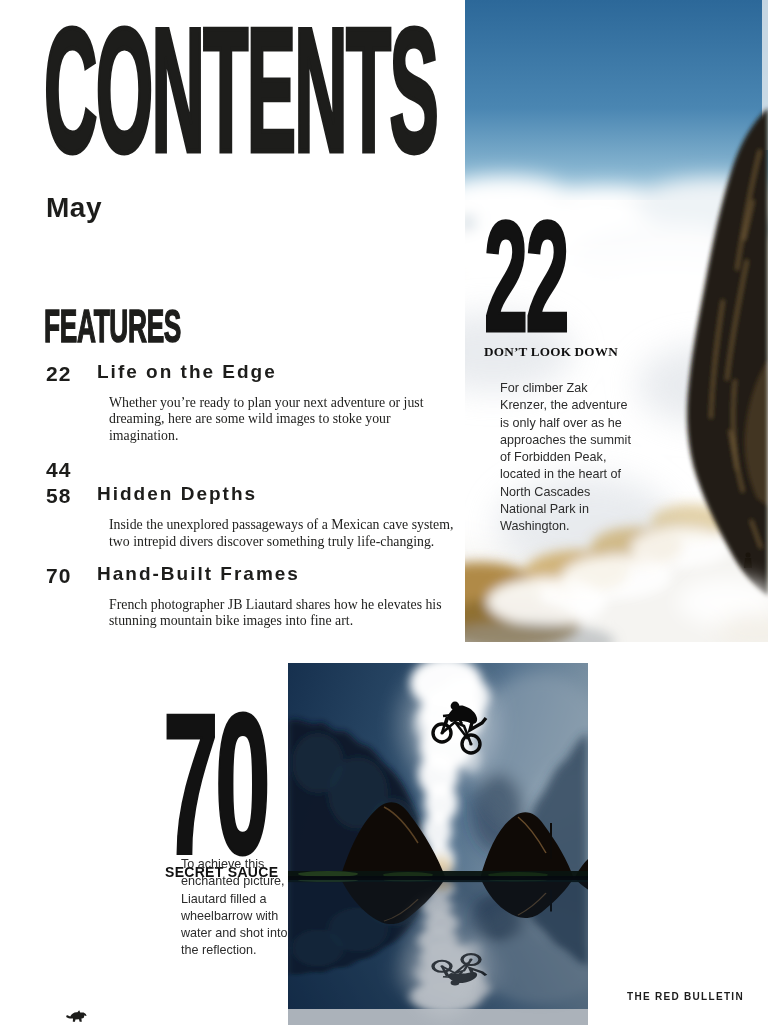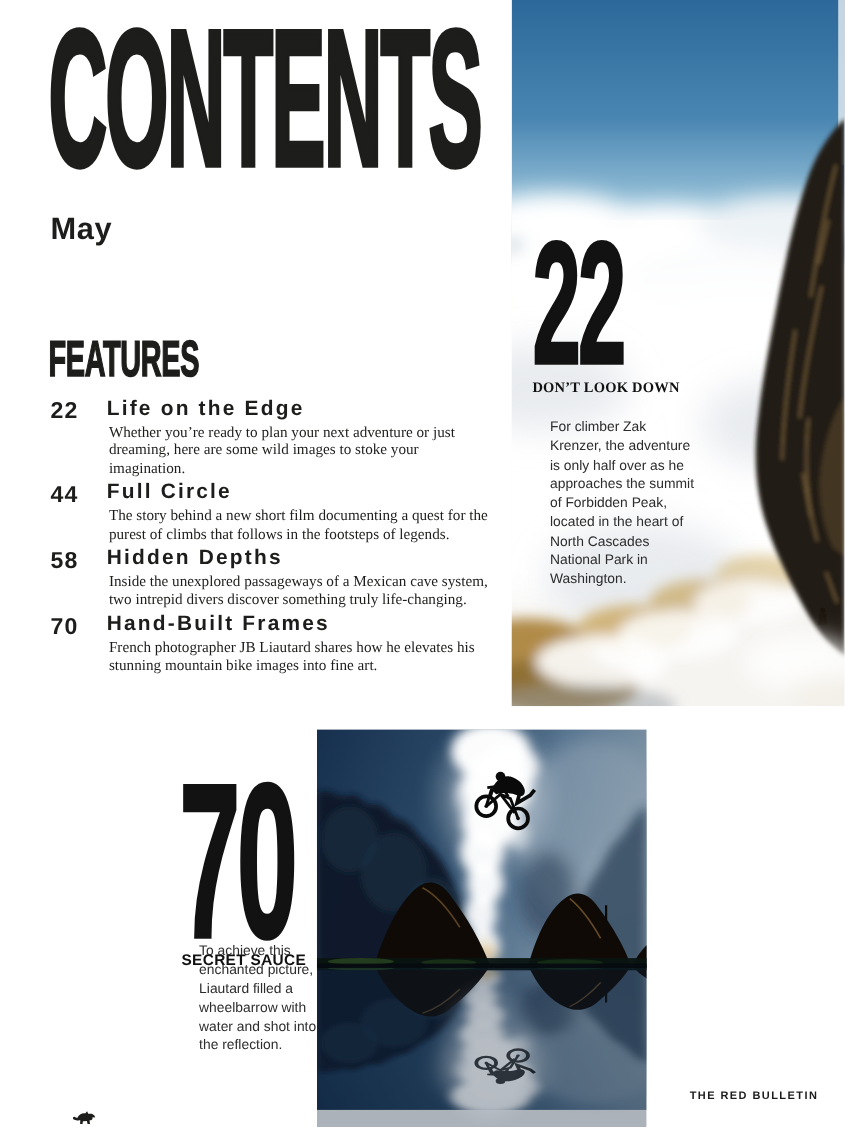--- a/index.html
+++ b/index.html
@@ -26,21 +26,21 @@
   .cap22{left:0;top:364px;width:136px;}
 
   
   .features-heading{position:absolute;left:44px;top:303px;margin:0;font-size:46px;font-weight:900;
     line-height:1;letter-spacing:-.5px;transform:scaleX(0.57);transform-origin:0 0;white-space:nowrap;
     -webkit-text-stroke:1.5px #1d1d1b;}
   .feature-list{position:absolute;left:46px;top:361px;width:424px;margin:0;padding:0;list-style:none;}
   .feature-item{display:flex;margin:0 0 1px 0;}
   .feature-num{width:51px;flex:0 0 51px;font-size:21px;font-weight:800;letter-spacing:1px;padding-top:1px;}
   .feature-title{margin:0 0 2px 0;font-size:19px;font-weight:800;letter-spacing:2px;white-space:nowrap;}
-  .feature-desc{margin:2px;max-width:354px;font-family:"Liberation Serif",serif;
+  .feature-desc{margin:12px;max-width:354px;font-family:"Liberation Serif",serif;
     font-size:13.8px;line-height:16.4px;color:#1d1d1b;}
 
   
   .num70{position:absolute;left:163px;top:684px;font-size:200px;letter-spacing:-7px;transform:scaleX(0.5);}
   .kicker70{left:165px;top:864px;font-size:14px;letter-spacing:.3px;}
   .cap70{left:165px;top:840px;width:124px;}
 
   
   .photo-bottom{position:absolute;left:288px;top:663px;width:300px;height:362px;margin:0;overflow:hidden;}
   .photo-bottom svg{display:block;}
@@ -160,24 +160,20 @@
   <ol class="feature-list">
     <li class="feature-item">
       <span class="feature-num">22</span>
       <div>
           <h3 class="feature-title">Life on the Edge</h3>
         <p class="feature-desc">Whether you’re ready to plan your next adventure or just dreaming, here are some wild images to stoke your imagination.</p>
         </div>
     </li>
     <li class="feature-item">
       <span class="feature-num">44</span>
-      <div>
-          <h3 class="feature-title">Full Circle</h3>
-        <p class="feature-desc">The story behind a new short film documenting a quest for the purest of climbs that follows in the footsteps of legends.</p>
-        </div>
     </li>
     <li class="feature-item">
       <span class="feature-num">58</span>
       <div>
           <h3 class="feature-title">Hidden Depths</h3>
         <p class="feature-desc">Inside the unexplored passageways of a Mexican cave system, two intrepid divers discover something truly life-changing.</p>
         </div>
     </li>
     <li class="feature-item">
       <span class="feature-num">70</span>

